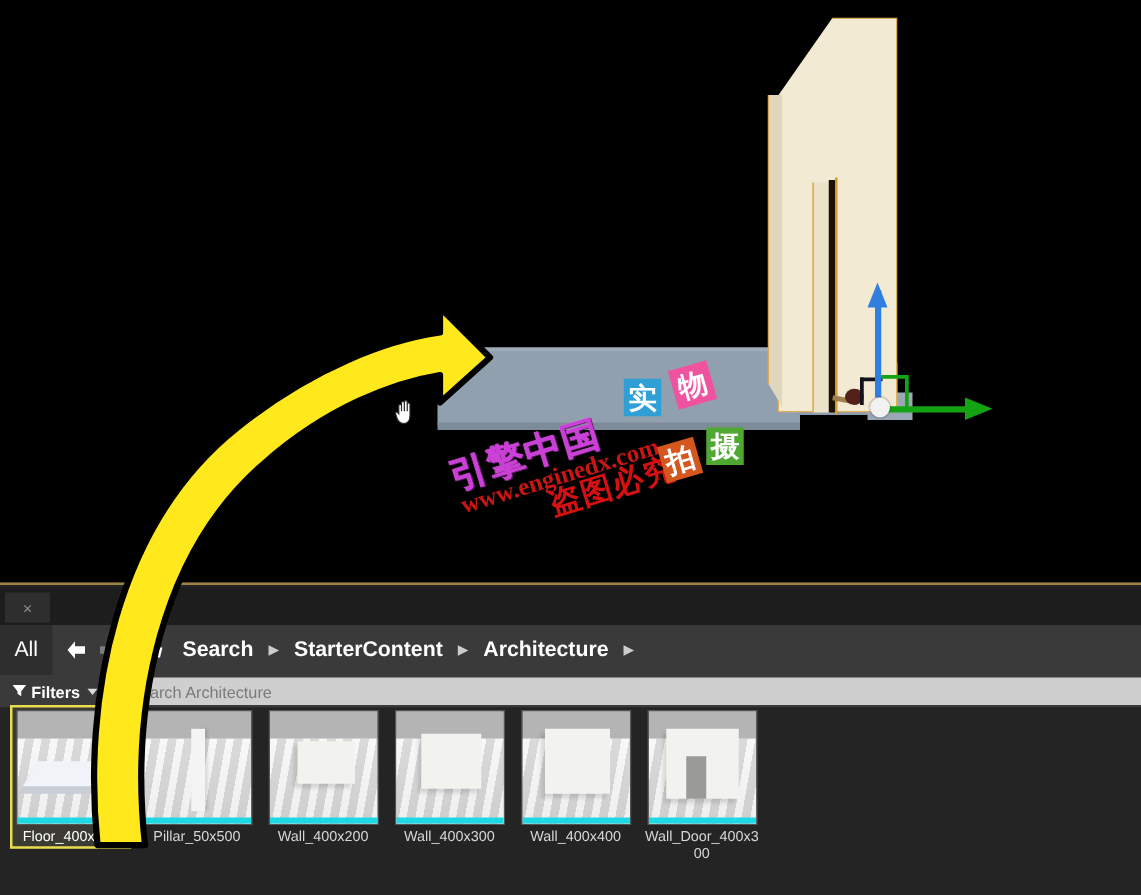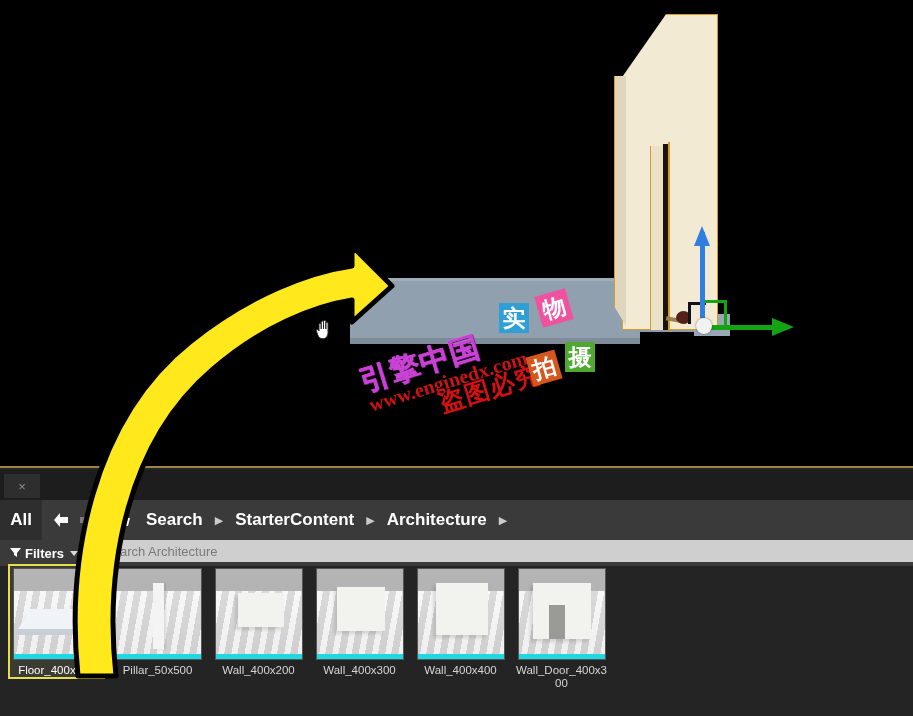--- a/index.html
+++ b/index.html
@@ -176,36 +176,36 @@
     background:#2e2e2e;display:flex;align-items:center;justify-content:center;
     color:#8d8d8d;font-size:13px;
   }
   .navbar{
     position:absolute;left:0;top:32px;width:913px;height:40px;
     background:#3a3a3a;display:flex;align-items:center;
   }
   .nav-all{
     width:42px;height:40px;background:#2e2e2e;
     display:flex;align-items:center;justify-content:center;
-    color:#fff;font-size:17px;font-weight:bold;
+    color:#fff;font-size:17px;font-weight:normal;
   }
   .nav-arrows{display:flex;align-items:center;gap:4px;padding:0 10px 0 8px;}
   .nav-arrow{display:flex;align-items:center;justify-content:center;width:22px;height:22px;}
   .crumbs{display:flex;align-items:center;}
   .crumb{
     color:#ffffff;font-size:17px;font-weight:bold;padding:0 6px;
   }
   .crumb-sep{
     color:#cccccc;font-size:11px;padding:0 6px;line-height:1;
   }
   .folder-icon{padding:0 8px 0 2px;display:flex;align-items:center;}
 
   .filterbar{
     position:absolute;left:0;top:72px;width:913px;height:26px;
-    display:flex;background:#3a3a3a;gap:11px;
+    display:flex;align-items:center;background:#3a3a3a;gap:11px;
   }
   .filters-btn{
     display:flex;align-items:center;gap:4px;padding:0 9px 0 10px;
     height:26px;color:#ffffff;font-size:13px;font-weight:bold;
   }
   .funnel{display:inline-block;}
   .caret{
     width:0;height:0;border-left:4.5px solid transparent;
     border-right:4.5px solid transparent;border-top:5px solid #d9d9d9;
     margin-left:2px;

